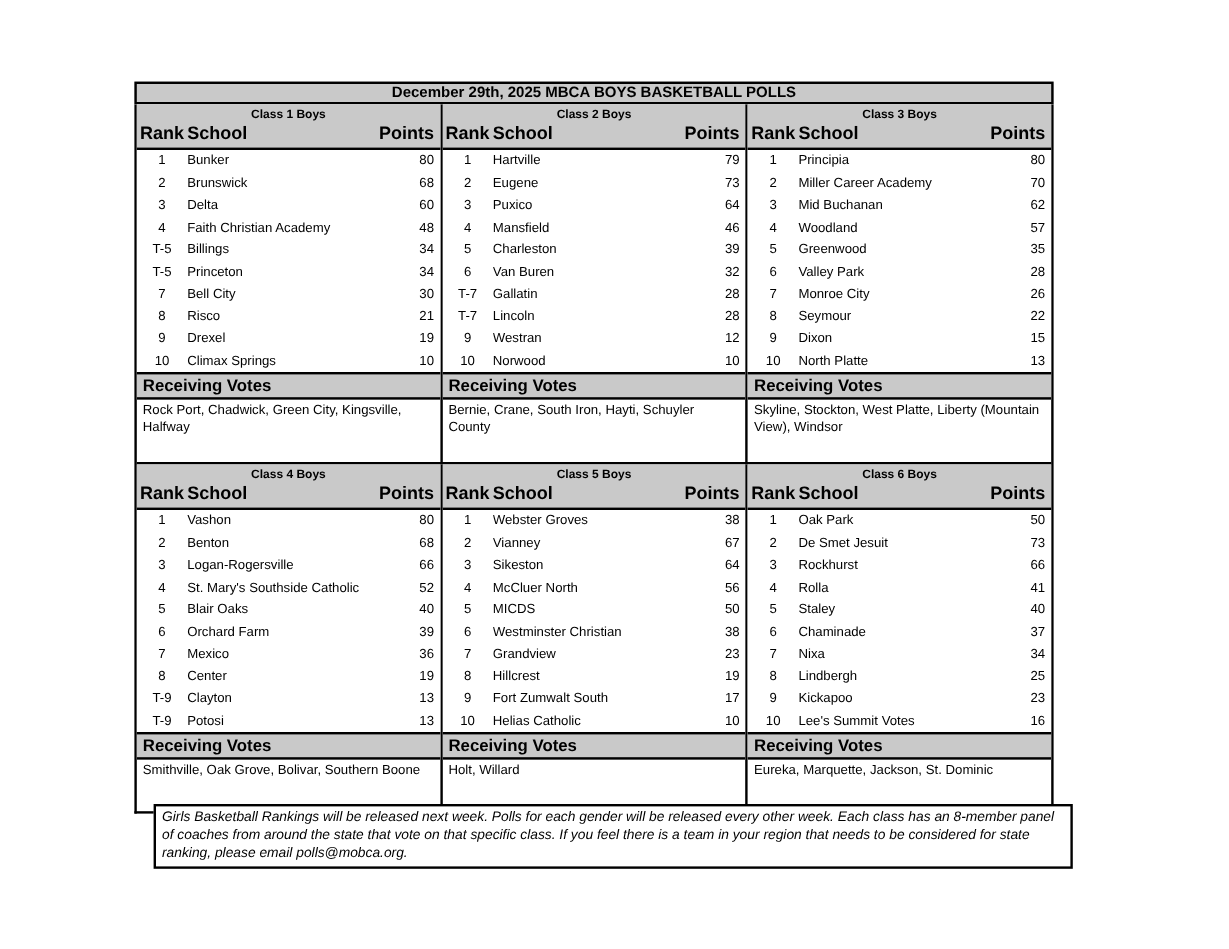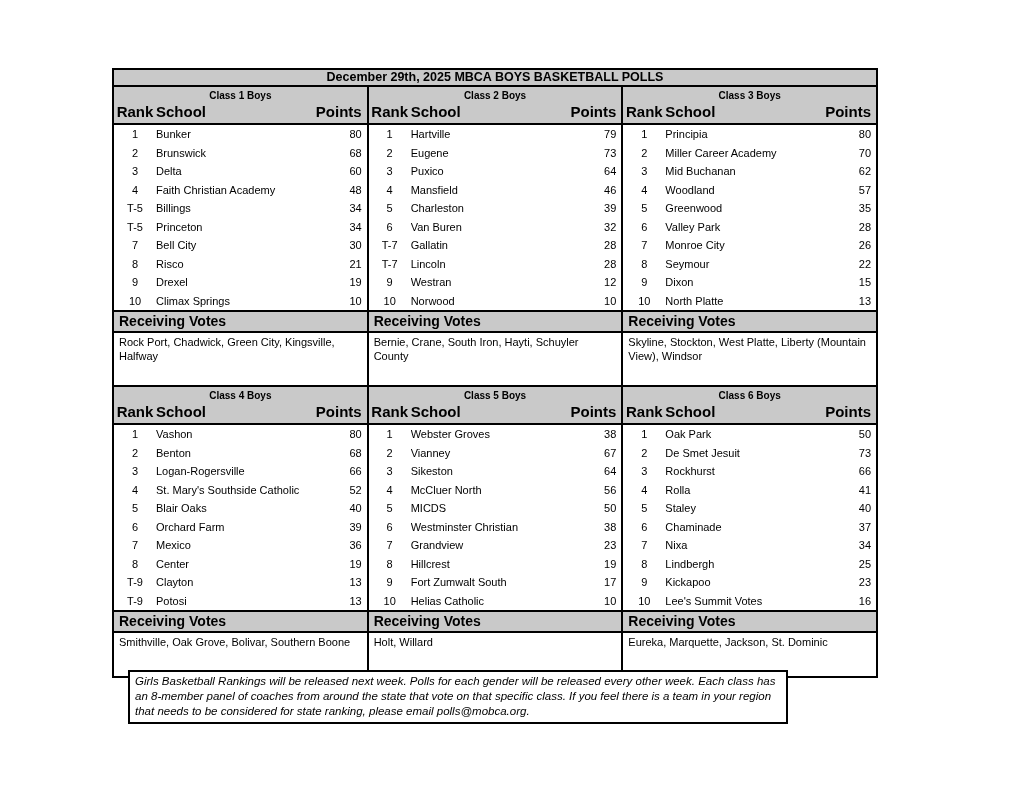--- a/index.html
+++ b/index.html
@@ -91,21 +91,21 @@
     line-height: 13.5px;
     padding: 3px 5px;
     box-sizing: border-box;
   }
   .section-a .rv-text { height: 52px; }
   .section-b .rv-text { height: 43px; }
   .footer {
     position: absolute;
     left: 128px;
     top: 670px;
-    width: 660px;
+    width: 766px;
     box-sizing: border-box;
     border: 2px solid #000;
     font-style: italic;
     font-size: 11.5px;
     line-height: 15px;
     padding: 2px 5px 3px 5px;
     background: #ffffff;
   }
 </style>
 </head>

